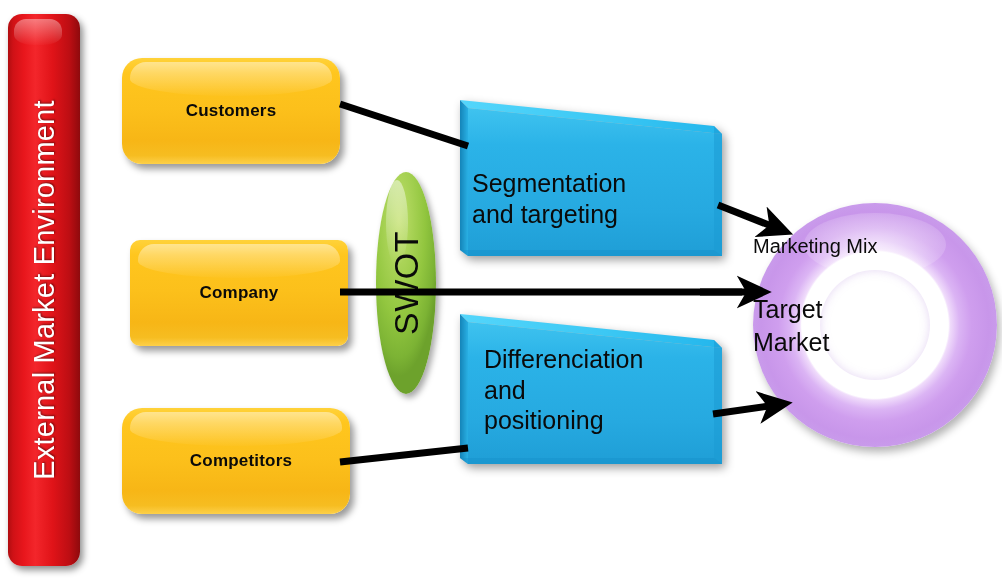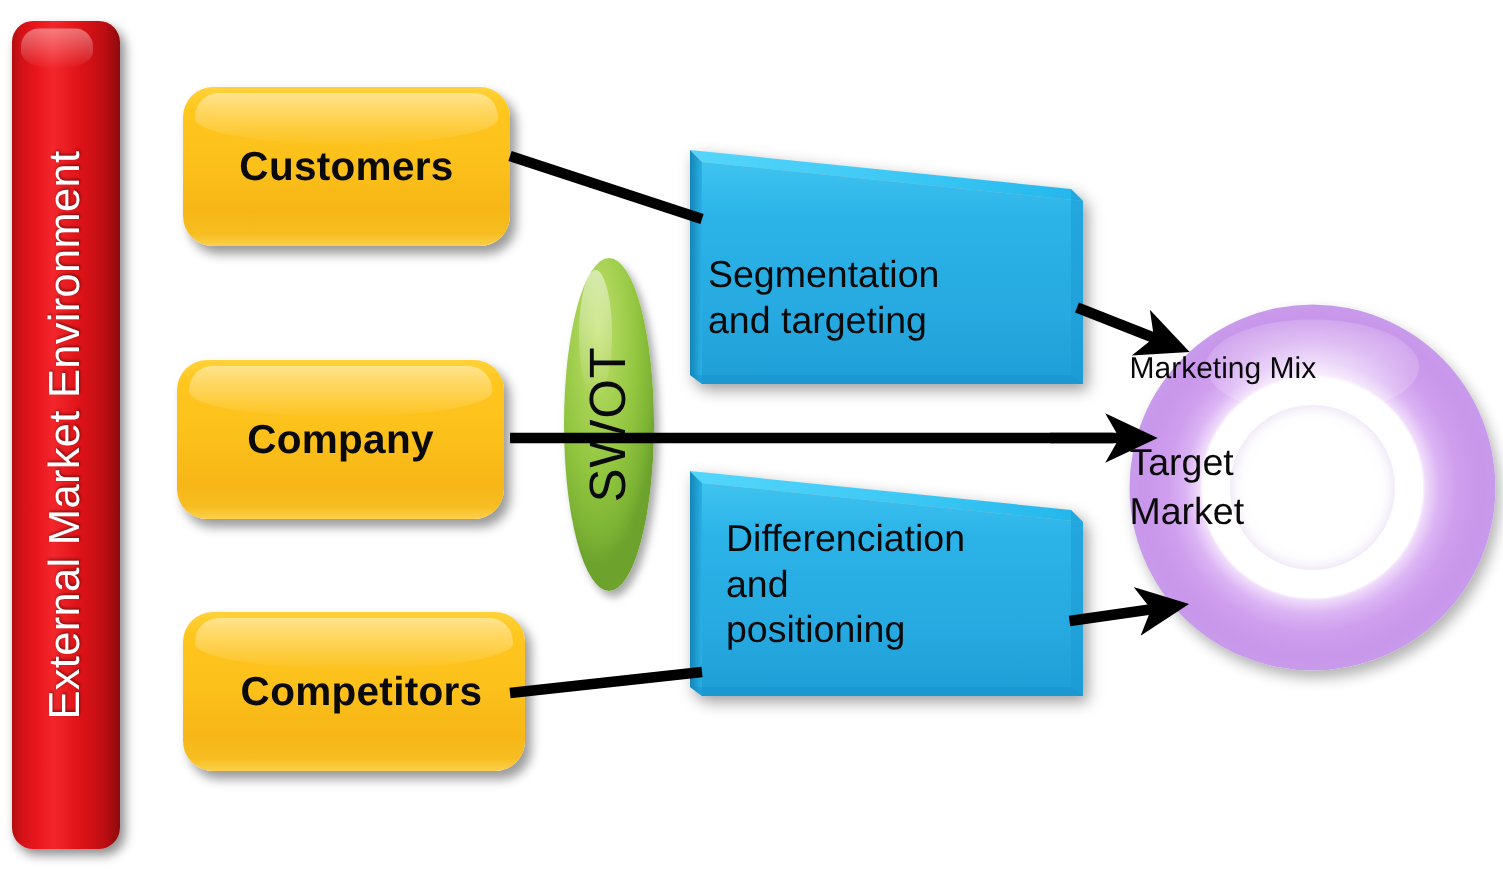--- a/index.html
+++ b/index.html
@@ -82,26 +82,26 @@
     position: absolute;
     left: 8px; right: 8px; top: 4px;
     height: 34px;
     border-radius: 16px 16px 50% 50%;
     background: linear-gradient(to bottom, rgba(255,255,255,0.45), rgba(255,255,255,0.02));
     pointer-events: none;
   }
   .ybox-label {
     position: relative;
     color: #0a0a0a;
-    font-size: 27px;
+    font-size: 17px;
     font-weight: bold;
     letter-spacing: 0.2px;
   }
   #ybox-customers   { left: 122px; top: 58px;  }
-  #ybox-company     { left: 118px; top: 240px; }
+  #ybox-company     { left: 130px; top: 240px; border-radius: 10px; }
   #ybox-competitors { left: 122px; top: 408px; padding-left: 10px; }
 
   
   .swot {
     position: absolute;
     left: 376px;
     top: 172px;
     width: 60px;
     height: 222px;
     border-radius: 50%;

